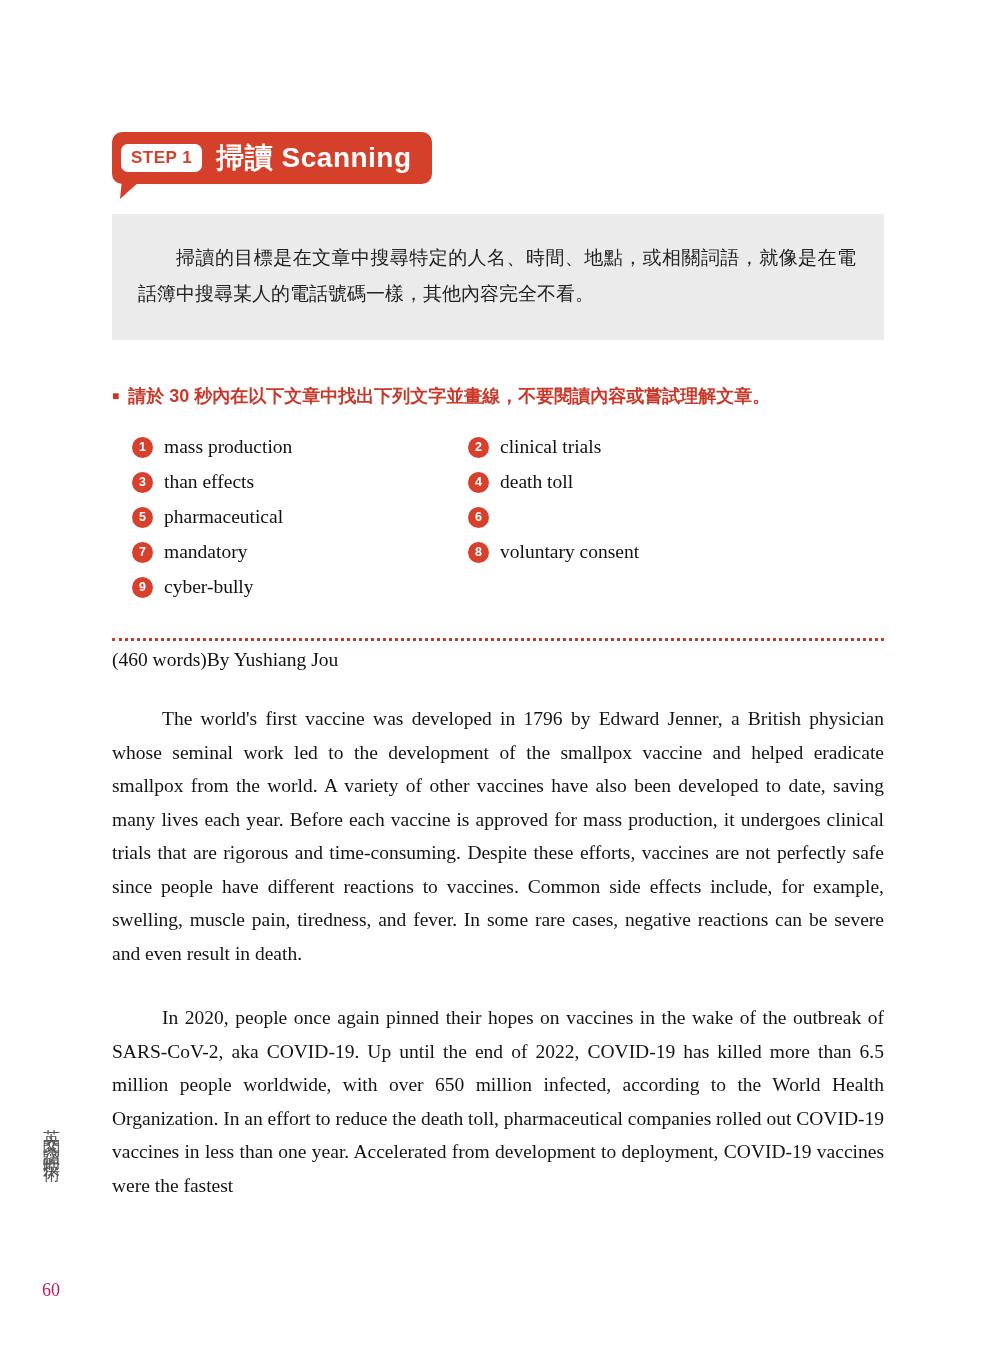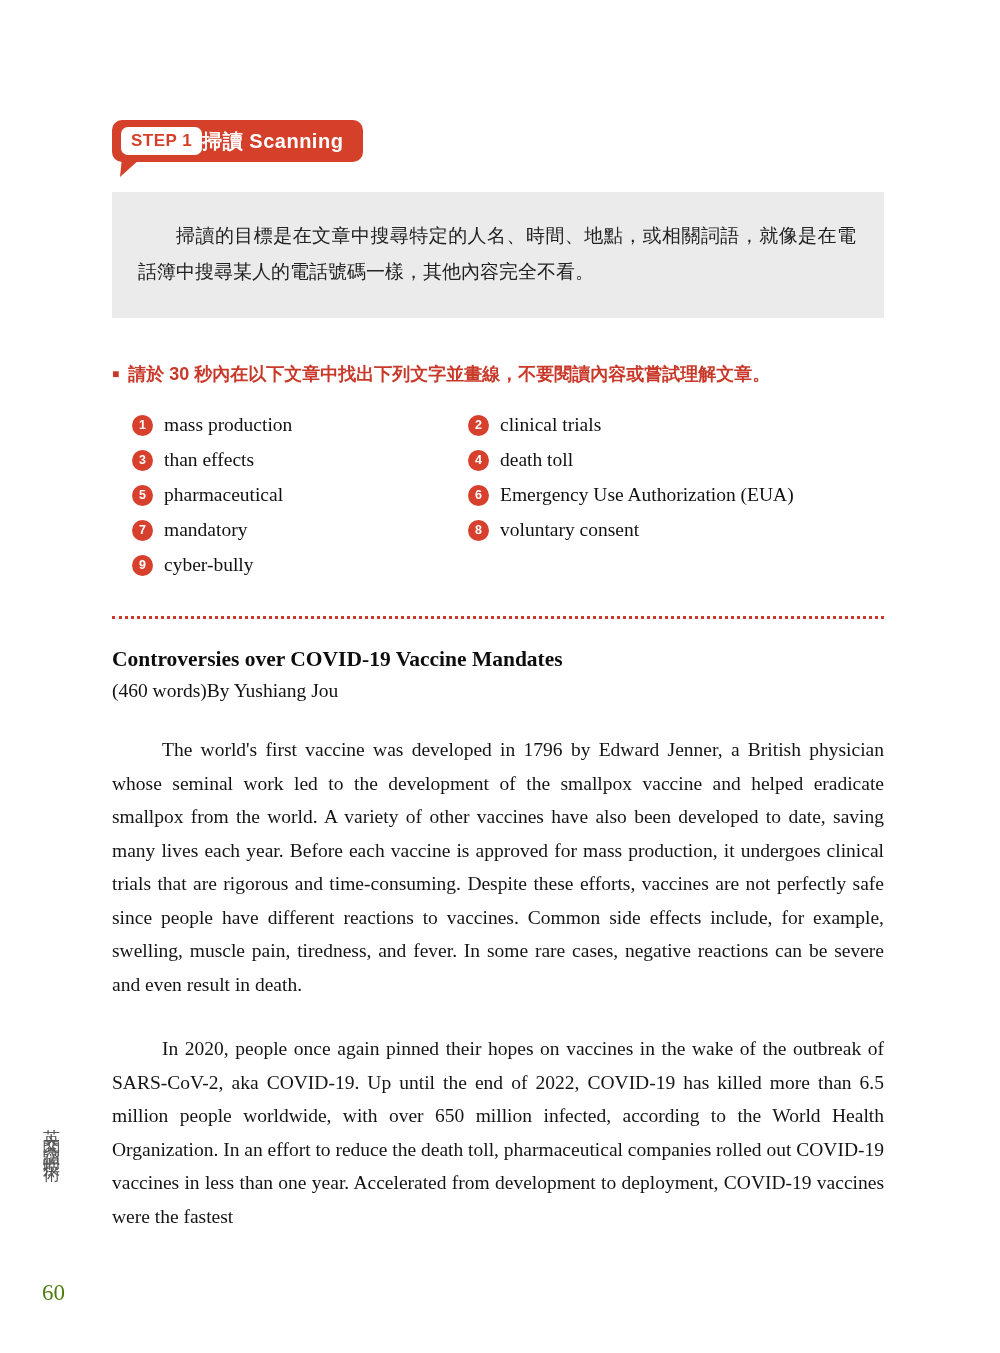--- a/index.html
+++ b/index.html
@@ -4,21 +4,21 @@
 <style>
   * { margin:0; padding:0; box-sizing:border-box; }
   html,body { background:#ffffff; }
   body {
     width:1000px; height:1353px;
     position:relative;
     font-family:"Liberation Serif", serif;
     color:#111111;
     overflow:hidden;
   }
-  .content { position:absolute; left:112px; top:4px; width:772px; }
+  .content { position:absolute; left:112px; top:16px; width:772px; }
 
   
   .step-badge {
     margin-top:116px;
     display:inline-flex; align-items:center;
     background:#d4402a;
     border-radius:10px;
     padding:7px 16px 7px 9px;
     position:relative;
   }
@@ -32,22 +32,22 @@
   }
   .step-label {
     background:#ffffff; color:#d4402a;
     font-family:"Liberation Sans", sans-serif;
     font-weight:bold; font-size:17px;
     padding:4px 10px; border-radius:7px;
     letter-spacing:0.5px;
   }
   .step-title {
     color:#ffffff; font-family:"Liberation Sans", sans-serif;
-    font-weight:bold; font-size:20px;
-    padding-right:4px;
+    font-weight:bold; font-size:28px;
+    margin-left:14px; padding-right:4px;
     letter-spacing:0.5px;
   }
 
   
   .intro-box {
     margin-top:30px;
     background:#ebebeb;
     padding:26px 28px 28px 26px;
   }
   .intro-box p {
@@ -100,21 +100,21 @@
 
   
   .sidebar-title {
     position:absolute; left:40px; top:1116px;
     writing-mode:vertical-rl; text-orientation:upright;
     font-size:17px; letter-spacing:6px; color:#555555;
     font-family:"Liberation Serif", serif;
   }
   .page-number {
     position:absolute; left:42px; top:1280px;
-    font-size:23px; color:#4d7c0f;
+    font-size:18px; color:#be185d;
     font-family:"Liberation Serif", serif;
   }
 </style>
 </head>
 <body>
 
 <div class="content">
 
   <div class="step-badge">
     <span class="step-label">STEP 1</span>
@@ -146,40 +146,38 @@
     <div class="scan-item">
       <span class="num-badge">4</span>
       <span>death toll</span>
     </div>
     <div class="scan-item">
       <span class="num-badge">5</span>
       <span>pharmaceutical</span>
     </div>
     <div class="scan-item">
       <span class="num-badge">6</span>
-      <span>Emergency Use Authorization (EUA)</span>
     </div>
     <div class="scan-item">
       <span class="num-badge">7</span>
       <span>mandatory</span>
     </div>
     <div class="scan-item">
       <span class="num-badge">8</span>
       <span>voluntary consent</span>
     </div>
     <div class="scan-item">
       <span class="num-badge">9</span>
       <span>cyber-bully</span>
     </div>
   </div>
 
   <div class="divider"></div>
 
   <div>
-    <h1 class="article-title">Controversies over COVID-19 Vaccine Mandates</h1>
     <div class="article-meta">
       <span>(460 words)</span>
       <span>By Yushiang Jou</span>
     </div>
     <p class="para">The world's first vaccine was developed in 1796 by Edward Jenner, a British physician whose seminal work led to the development of the smallpox vaccine and helped eradicate smallpox from the world. A variety of other vaccines have also been developed to date, saving many lives each year. Before each vaccine is approved for mass production, it undergoes clinical trials that are rigorous and time-consuming. Despite these efforts, vaccines are not perfectly safe since people have different reactions to vaccines. Common side effects include, for example, swelling, muscle pain, tiredness, and fever. In some rare cases, negative reactions can be severe and even result in death.</p>
     <p class="para">In 2020, people once again pinned their hopes on vaccines in the wake of the outbreak of SARS-CoV-2, aka COVID-19. Up until the end of 2022, COVID-19 has killed more than 6.5 million people worldwide, with over 650 million infected, according to the World Health Organization. In an effort to reduce the death toll, pharmaceutical companies rolled out COVID-19 vaccines in less than one year. Accelerated from development to deployment, COVID-19 vaccines were the fastest</p>
   </div>
 
 </div>
 

